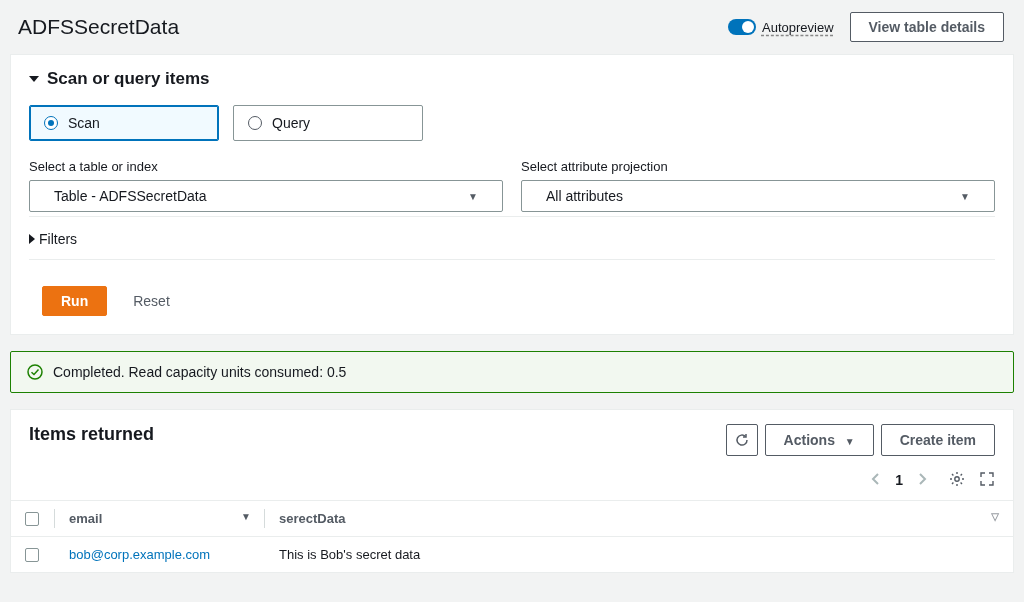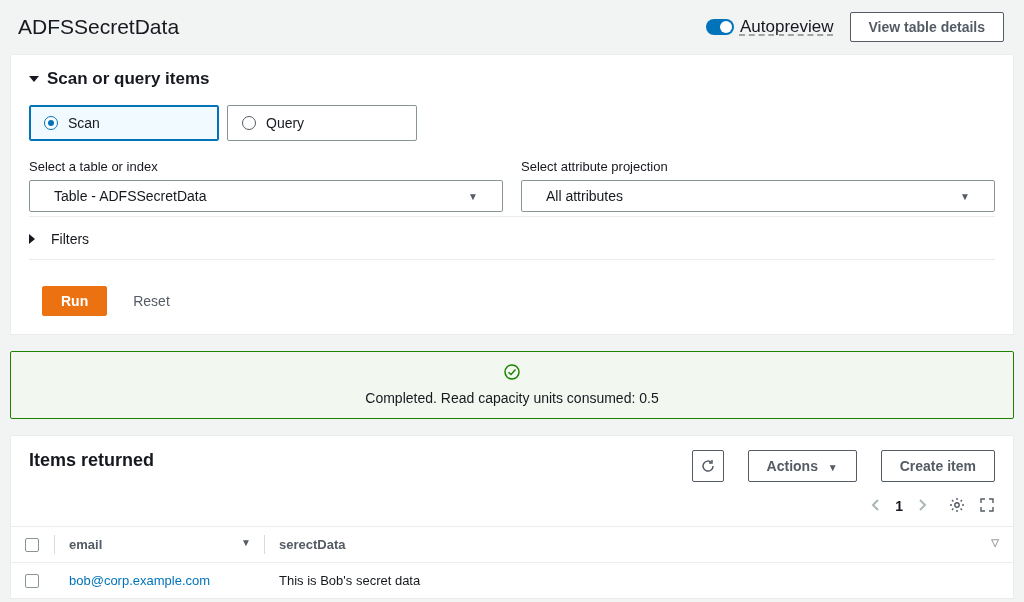--- a/index.html
+++ b/index.html
@@ -44,21 +44,21 @@
       content: "";
       position: absolute;
       width: 12px;
       height: 12px;
       background: white;
       border-radius: 50%;
       top: 2px;
       right: 2px;
     }
     .autopreview-label {
-      font-size: 17px;
+      font-size: 13px;
       color: #16191f;
       text-decoration: underline;
       text-decoration-style: dashed;
       text-decoration-color:#888;
       text-underline-offset: 3px;
     }
     .btn {
       border: 1px solid #545b64;
       background: white;
       padding: 6px 18px;
@@ -85,21 +85,21 @@
       padding: 14px 18px 10px 18px;
       font-size: 17px;
       font-weight: 700;
       cursor: pointer;
     }
     .panel-body {
       padding: 6px 18px 18px 18px;
     }
     .radio-group {
       display: flex;
-      gap: 8px;
+      gap: 14px;
       margin-bottom: 18px;
     }
     .radio-card {
       border: 1px solid #879596;
       padding: 9px 14px;
       width: 190px;
       display: flex;
       align-items: center;
       gap: 10px;
       cursor: pointer;
@@ -160,21 +160,21 @@
       font-size: 10px;
       color: #545b64;
     }
     .divider {
       border-top: 1px solid #eaeded;
       margin: 4px 0 14px 0;
     }
     .filters {
       display: flex;
       align-items: center;
-      gap: 16px;
+      gap: 4px;
       font-size: 14px;
       cursor: pointer;
       margin-bottom: 12px;
     }
     .action-row {
       display: flex;
       align-items: center;
       gap: 26px;
       padding-top: 12px;
       margin-left: 13px;
@@ -186,21 +186,20 @@
     }
     .flash {
       margin: 0 10px 16px 10px;
       border: 1px solid #1d8102;
       background: #f2f8f0;
       padding: 12px 16px;
       display: flex;
       align-items: center;
       gap: 10px;
       border-radius: 2px;
-      flex-direction: column;
     }
     .flash-icon {
       width: 16px;
       height: 16px;
       flex-shrink: 0;
     }
     .items-panel {
       background: white;
       margin: 0 10px 0 10px;
       border: 1px solid #eaeded;
@@ -216,21 +215,21 @@
       font-weight: 700;
     }
     .items-actions {
       display: flex;
       gap: 10px;
       align-items: center;
       flex-direction: column;
     }
     .items-actions-top {
       display: flex;
-      gap: 24px;
+      gap: 7px;
     }
     .btn-icon {
       border: 1px solid #545b64;
       background: white;
       width: 32px;
       height: 32px;
       display: flex;
       align-items: center;
       justify-content: center;
       cursor: pointer;

